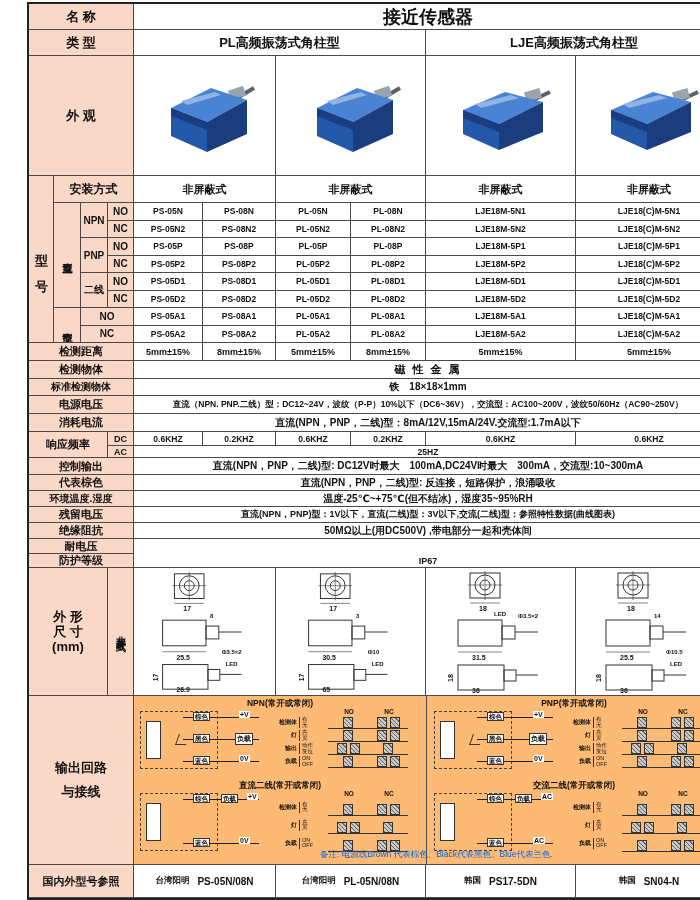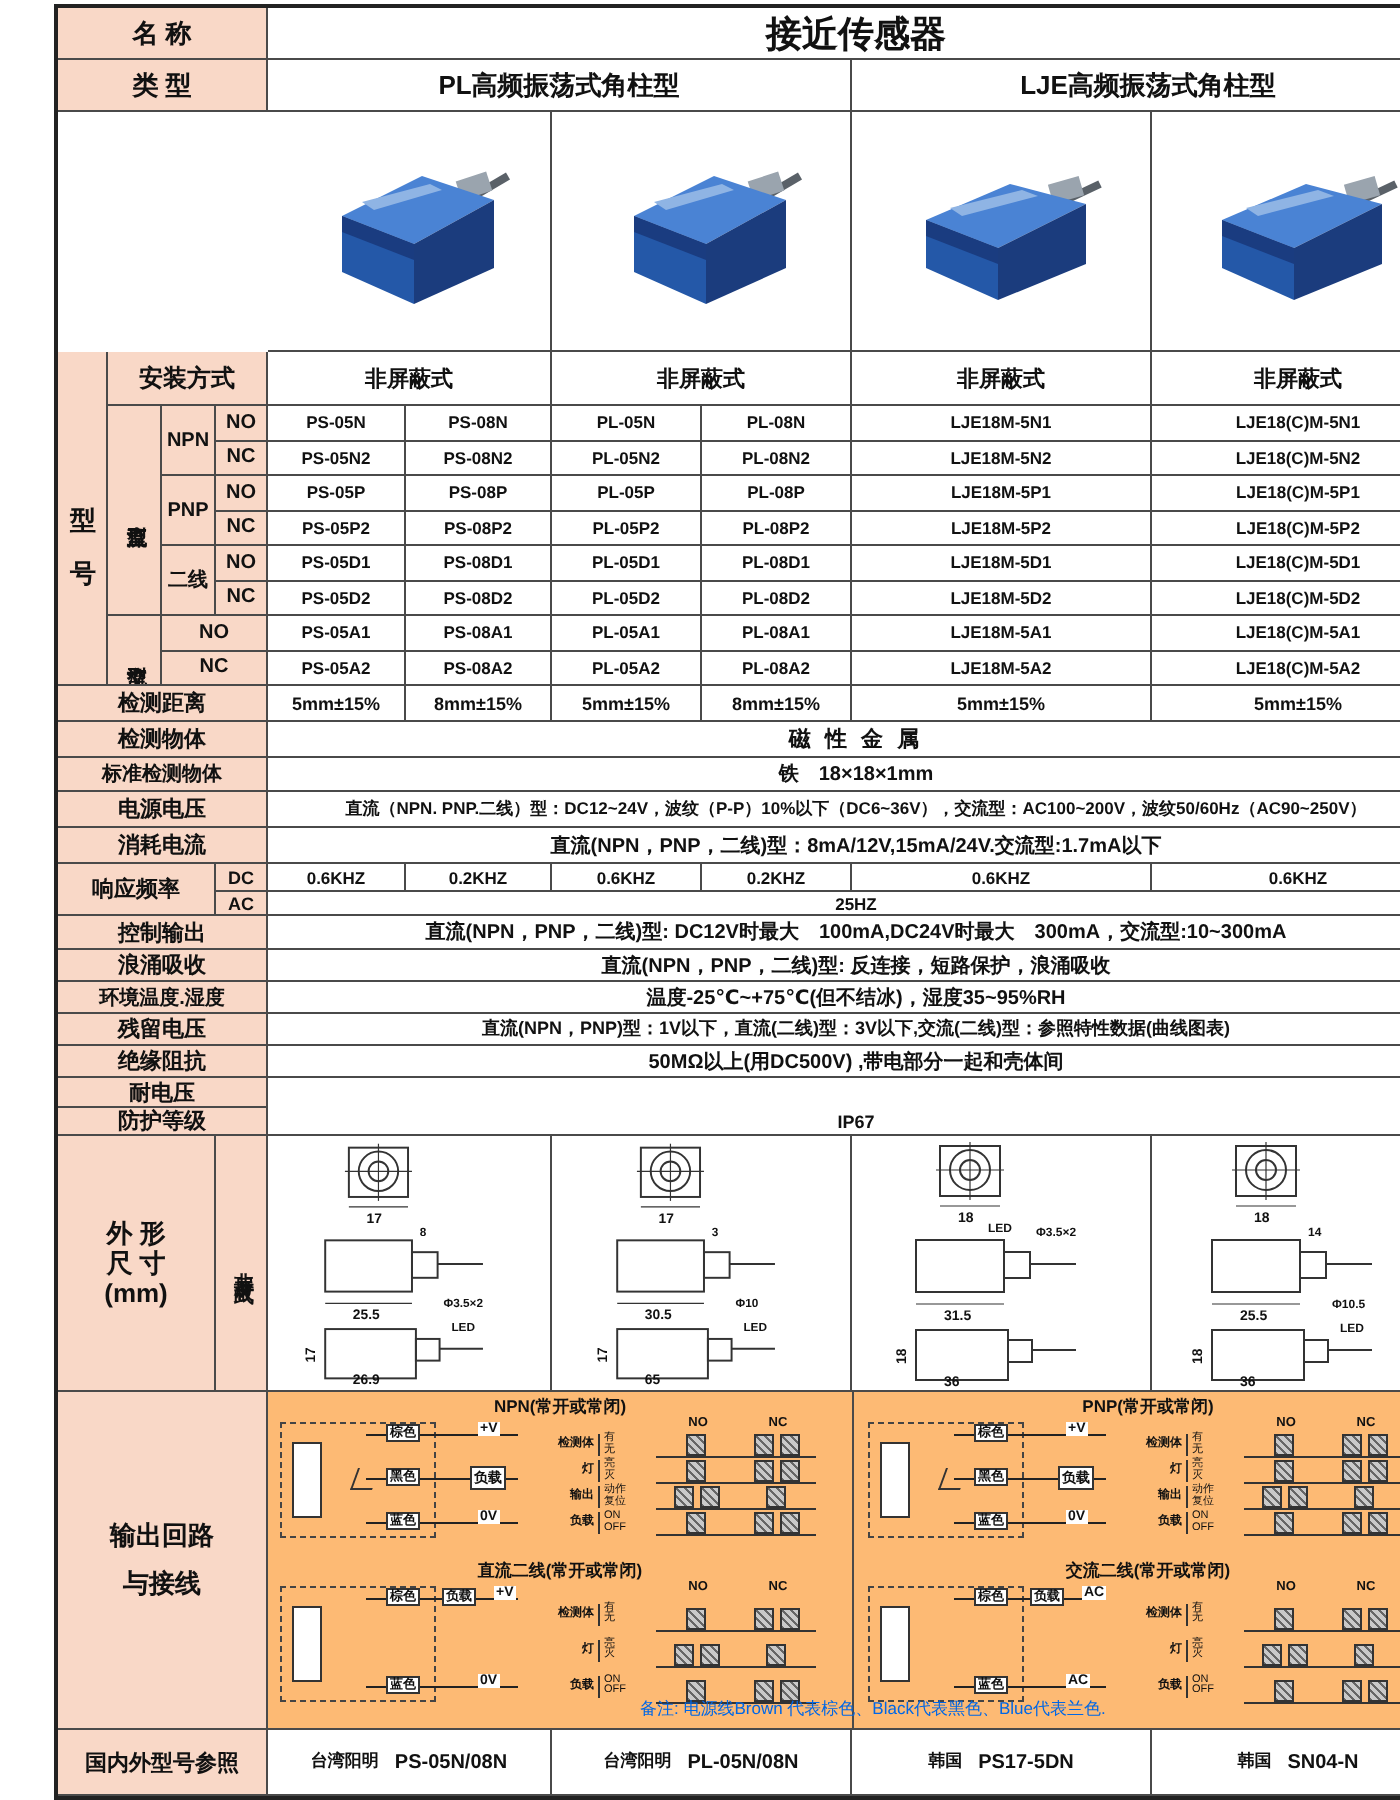--- a/index.html
+++ b/index.html
@@ -62,20 +62,21 @@
 <div class="wrap">
 <div class="grid">
 
   <div class="c h f13" style="grid-area:1/1/2/5">名 称</div>
   <div class="c f15" style="grid-area:1/5/2/11">接近传感器</div>
 
   <div class="c h f13" style="grid-area:2/1/3/5">类 型</div>
   <div class="c f13" style="grid-area:2/5/3/9">PL高频振荡式角柱型</div>
   <div class="c f13" style="grid-area:2/9/3/11">LJE高频振荡式角柱型</div>
 
+  <div class="c h f13" style="grid-area:3/1/4/5">外 观</div>
   <div class="c" style="grid-area:3/5/4/7">
     <svg width="108" height="92" viewBox="0 0 108 92">
       <path d="M86,28 L103,18" stroke="#5a6168" stroke-width="4" fill="none"></path>
       <rect x="78" y="18" width="16" height="10" fill="#9aa4ae" transform="rotate(-18 86 23)"></rect>
       <polygon points="20,38 60,18 96,30 56,52" fill="#4a83d4"></polygon>
       <polygon points="30,31 64,22 70,25 36,35" fill="#8fb4e4"></polygon>
       <polygon points="56,52 96,30 96,64 56,82" fill="#1b3c7d"></polygon>
       <polygon points="20,38 56,52 56,82 20,66" fill="#2458a8"></polygon>
       <polygon points="20,38 56,52 56,60 20,46" fill="#1a3c80"></polygon>
     </svg>
@@ -211,21 +212,21 @@
   <div class="c f85" style="grid-area:18/6/19/7">0.2KHZ</div>
   <div class="c f85" style="grid-area:18/7/19/8">0.6KHZ</div>
   <div class="c f85" style="grid-area:18/8/19/9">0.2KHZ</div>
   <div class="c f85" style="grid-area:18/9/19/10">0.6KHZ</div>
   <div class="c f85" style="grid-area:18/10/19/11">0.6KHZ</div>
   <div class="c f85" style="grid-area:19/5/20/11">25HZ</div>
 
   <div class="c h f11" style="grid-area:20/1/21/5">控制输出</div>
   <div class="c f95 nowrap" style="grid-area:20/5/21/11">直流(NPN，PNP，二线)型: DC12V时最大　100mA,DC24V时最大　300mA，交流型:10~300mA</div>
 
-  <div class="c h f11" style="grid-area:21/1/22/5">浪涌吸收</div>
+  <div class="c h f11" style="grid-area:21/1/22/5">代表棕色</div>
   <div class="c f95 nowrap" style="grid-area:21/5/22/11">直流(NPN，PNP，二线)型: 反连接，短路保护，浪涌吸收</div>
 
   <div class="c h f10" style="grid-area:22/1/23/5">环境温度.湿度</div>
   <div class="c f95 nowrap" style="grid-area:22/5/23/11">温度-25℃~+75℃(但不结冰)，湿度35~95%RH</div>
 
   <div class="c h f11" style="grid-area:23/1/24/5">残留电压</div>
   <div class="c f9 nowrap" style="grid-area:23/5/24/11">直流(NPN，PNP)型：1V以下，直流(二线)型：3V以下,交流(二线)型：参照特性数据(曲线图表)</div>
 
   <div class="c h f11" style="grid-area:24/1/25/5">绝缘阻抗</div>
   <div class="c f95 nowrap" style="grid-area:24/5/25/11">50MΩ以上(用DC500V) ,带电部分一起和壳体间</div>

